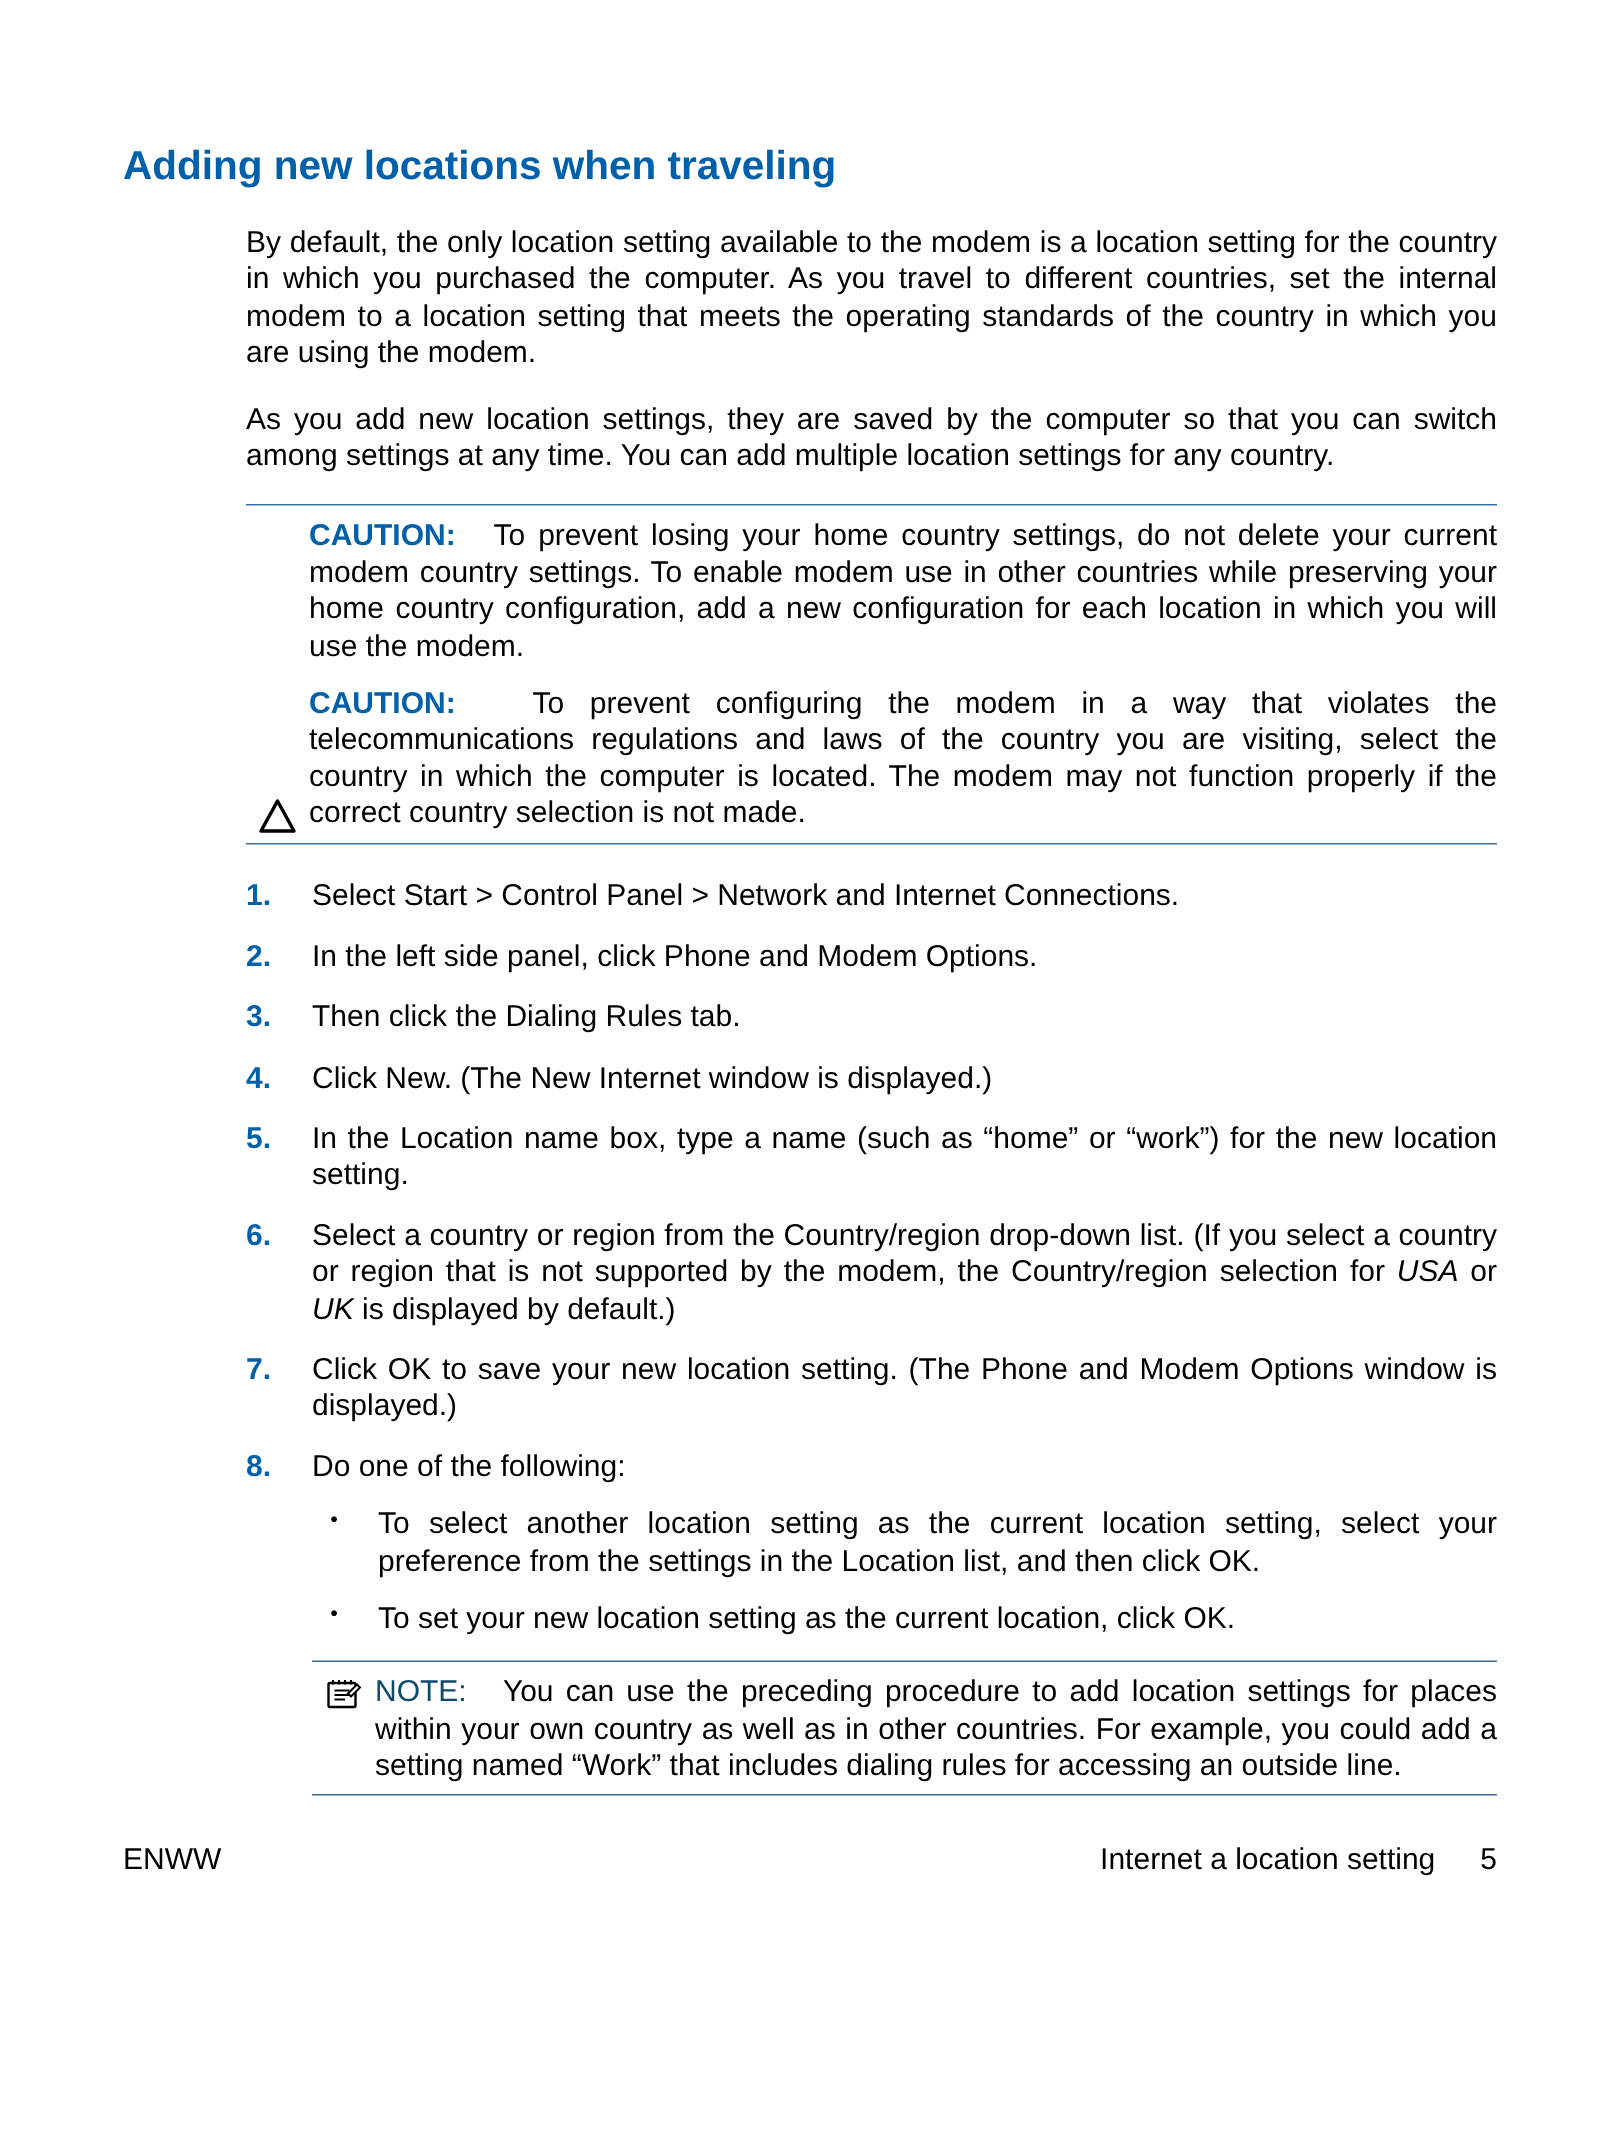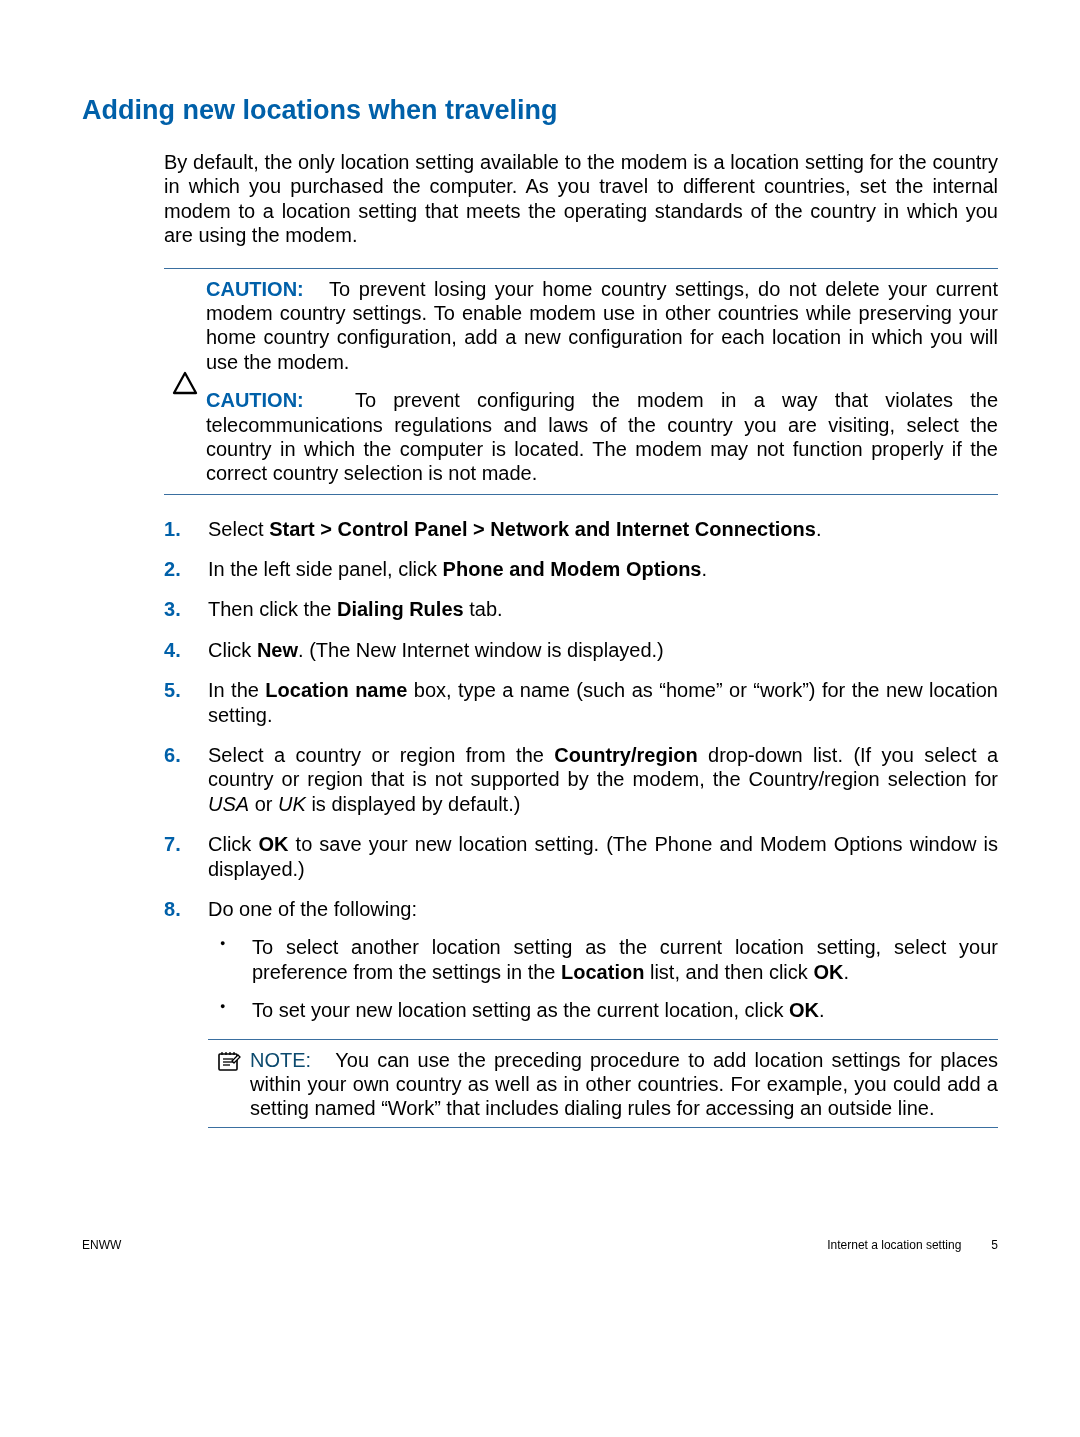--- a/index.html
+++ b/index.html
@@ -31,21 +31,21 @@
   }
   .para {
     margin: 0 0 20px 0;
   }
   .caution-section {
     margin: 0 0 22px 0;
     border-top: 1.5px solid #3a6fa0;
     border-bottom: 1.5px solid #3a6fa0;
     padding: 8px 0 6px 0;
     display: flex;
-    align-items: center;
+    align-items: flex-end;
   }
   .caution-section .icon-col {
     width: 42px;
     flex: 0 0 42px;
     text-align: center;
     padding-top: 2px;
   }
   .caution-section .text-col {
     flex: 1;
   }
@@ -118,40 +118,41 @@
     top: 3px;
     font-size: 9px;
   }
   .footer {
     position: absolute;
     bottom: 50px;
     left: 82px;
     right: 82px;
     display: flex;
     justify-content: space-between;
-    font-size: 12px;
+    font-size: 20px;
   }
   .footer .right-group {
     display: flex;
     gap: 30px;
   }
-  .b { font-weight: bold; }
+  .b { font-weight: normal; }
   .i { font-style: italic; }
   svg { display: inline-block; vertical-align: top; }
 </style>
 </head>
 <body>
 
 <div class="page">
 
   <h2 class="heading">Adding new locations when traveling</h2>
 
   <div class="body-block">
 
     <p class="para">By default, the only location setting available to the modem is a location setting for the country in which you purchased the computer. As you travel to different countries, set the internal modem to a location setting that meets the operating standards of the country in which you are using the modem.</p>
+    <p class="para">As you add new location settings, they are saved by the computer so that you can switch among settings at any time. You can add multiple location settings for any country.</p>
 
     <div class="caution-section">
       <div class="icon-col">
         <span>
           <svg width="26" height="24" viewBox="0 0 26 24">
             <polygon points="13,2 24,22 2,22" fill="none" stroke="#000" stroke-width="2.3" stroke-linejoin="round"></polygon>
           </svg>
         </span>
       </div>
       <div class="text-col">

